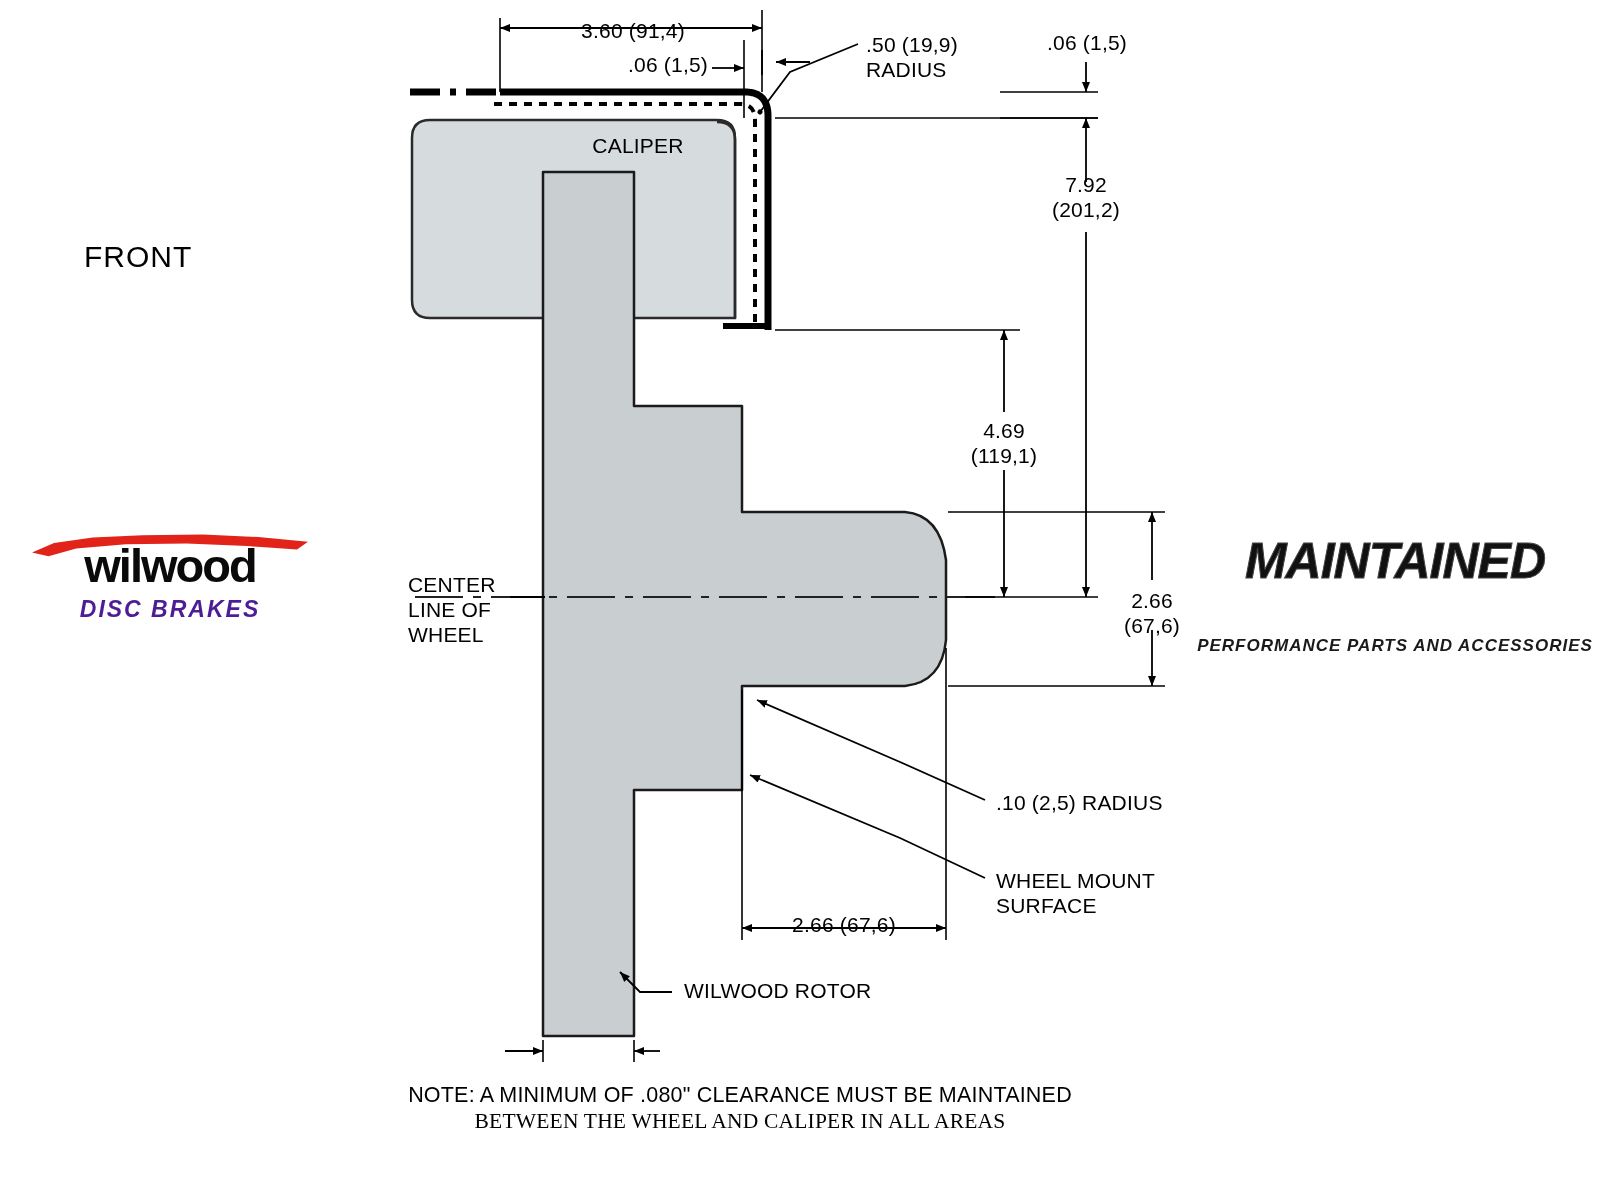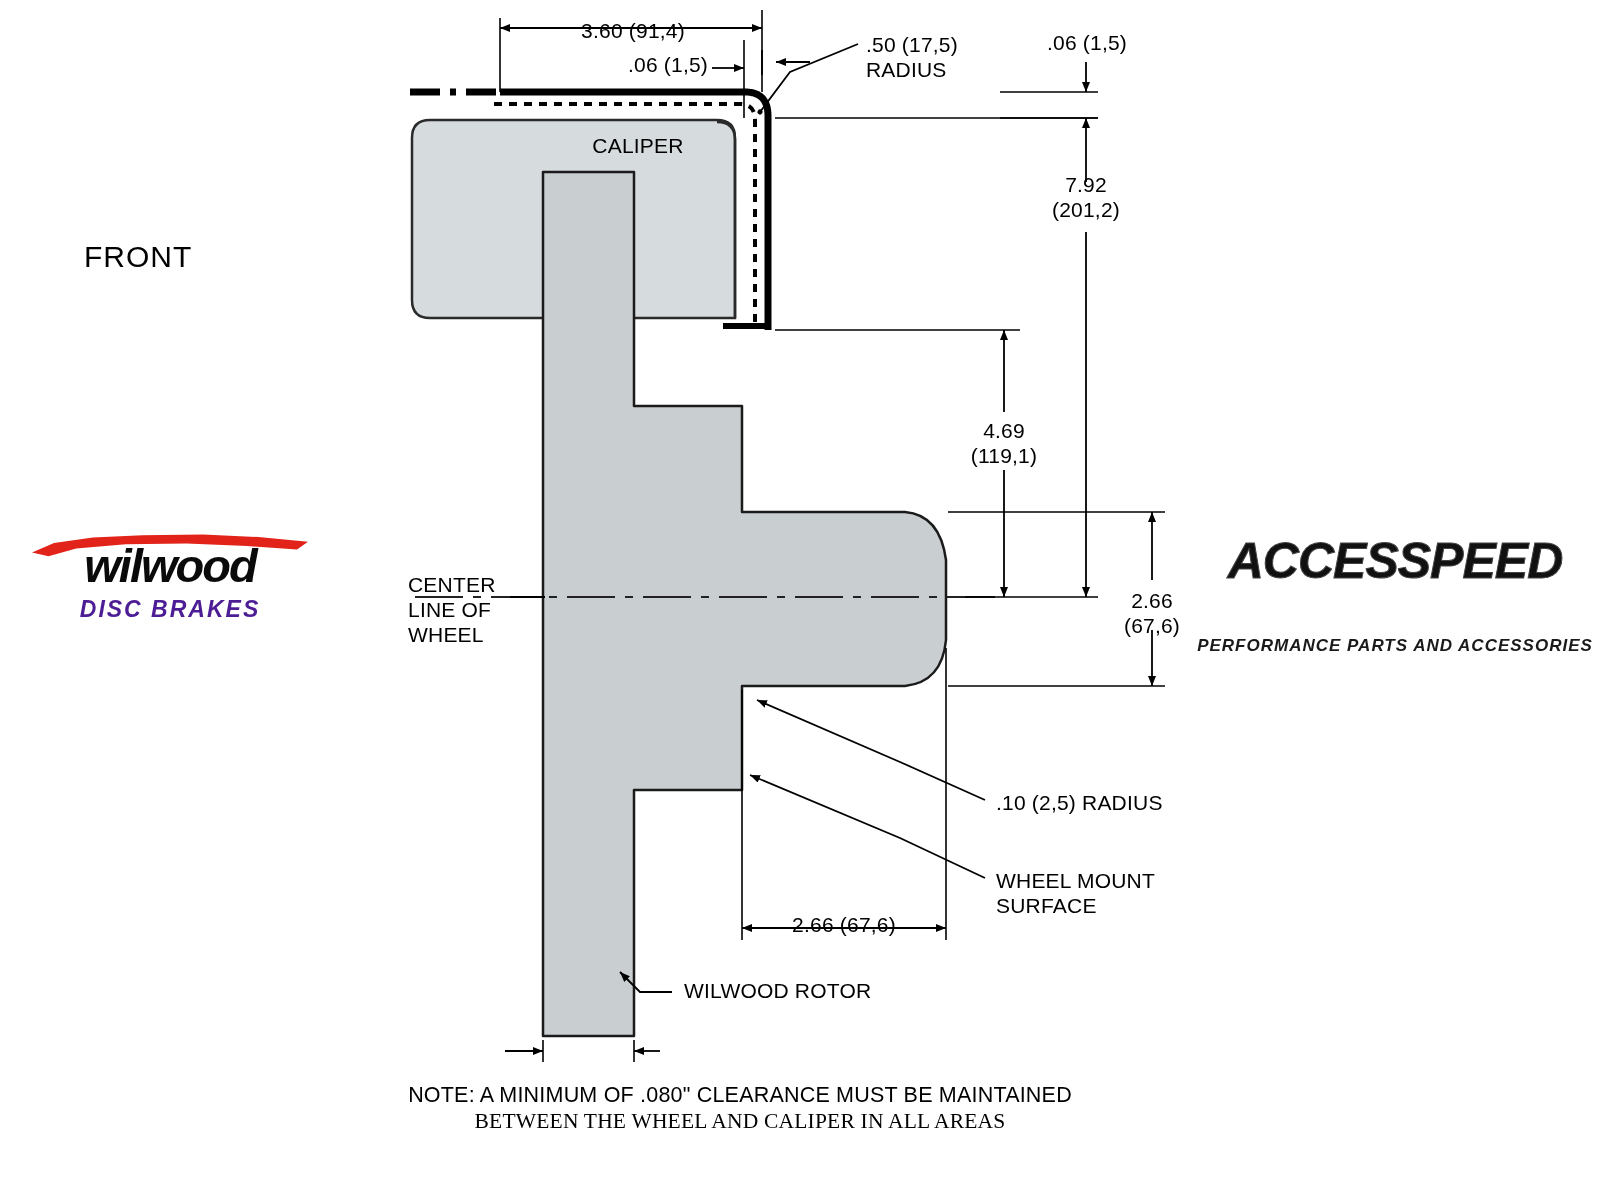--- a/index.html
+++ b/index.html
@@ -54,21 +54,20 @@
     width: 320px;
     height: 120px;
   }
   #wilwood-logo .ww-word {
     position: absolute;
     left: 0;
     top: 10px;
     width: 320px;
     font-family: "Liberation Sans", sans-serif;
     font-weight: bold;
-    font-style: italic;
     font-size: 47px;
     letter-spacing: -2px;
     color: #0a0a0a;
     text-align: center;
   }
   #wilwood-logo .ww-sub {
     position: absolute;
     left: 0;
     top: 68px;
     width: 320px;
@@ -240,21 +239,21 @@
       <path d="M 985,878 L 900,838 L 750,775" marker-end="url(#arrEnd)"></path>
 
       <path d="M 672,992 L 640,992 L 620,972" marker-end="url(#arrEnd)"></path>
     </g>
   </svg>
 
   <div class="lbl center" style="left:505px; top:18px; width:256px;">3.60 (91,4)</div>
 
   <div class="lbl right" style="left:540px; top:52px; width:168px;">.06 (1,5)</div>
 
-  <div class="lbl" style="left:866px; top:32px; width:220px;">.50 (17,5)
+  <div class="lbl" style="left:866px; top:32px; width:220px;">.50 (19,9)
 RADIUS</div>
 
   <div class="lbl center" style="left:1022px; top:30px; width:130px;">.06 (1,5)</div>
 
   <div class="lbl center" style="left:1026px; top:172px; width:120px;">7.92
 (201,2)</div>
 
   <div class="lbl center" style="left:944px; top:418px; width:120px;">4.69
 (119,1)</div>
 
@@ -282,17 +281,17 @@
   <div class="lbl note" style="left:360px; top:1082px; width:760px;">NOTE: A MINIMUM OF .080" CLEARANCE MUST BE MAINTAINED</div>
   <div class="lbl note" style="left:360px; top:1108px; width:760px;font-family:Liberation Serif, serif;">BETWEEN THE WHEEL AND CALIPER IN ALL AREAS</div>
 
   <div id="wilwood-logo">
     <div class="ww-swoosh"></div>
     <div class="ww-word">wilwood</div>
     <div class="ww-sub">DISC BRAKES</div>
   </div>
 
   <div id="accesspeed-logo" style="left:1195px;">
-    <div class="ap-word">ACCESSPEED</div>
+    <div class="ap-word">MAINTAINED</div>
     <div class="ap-sub">PERFORMANCE PARTS AND ACCESSORIES</div>
   </div>
 
 </div>
 
 </body></html>

